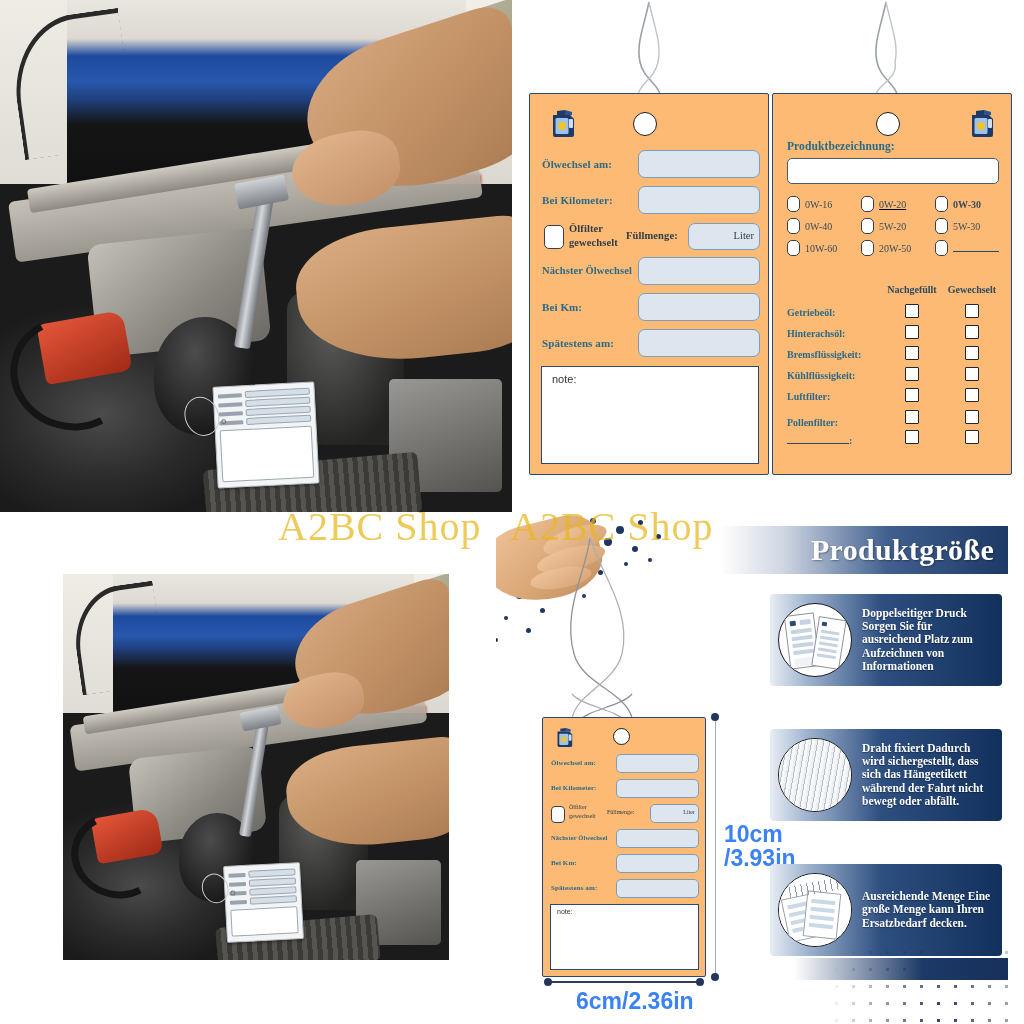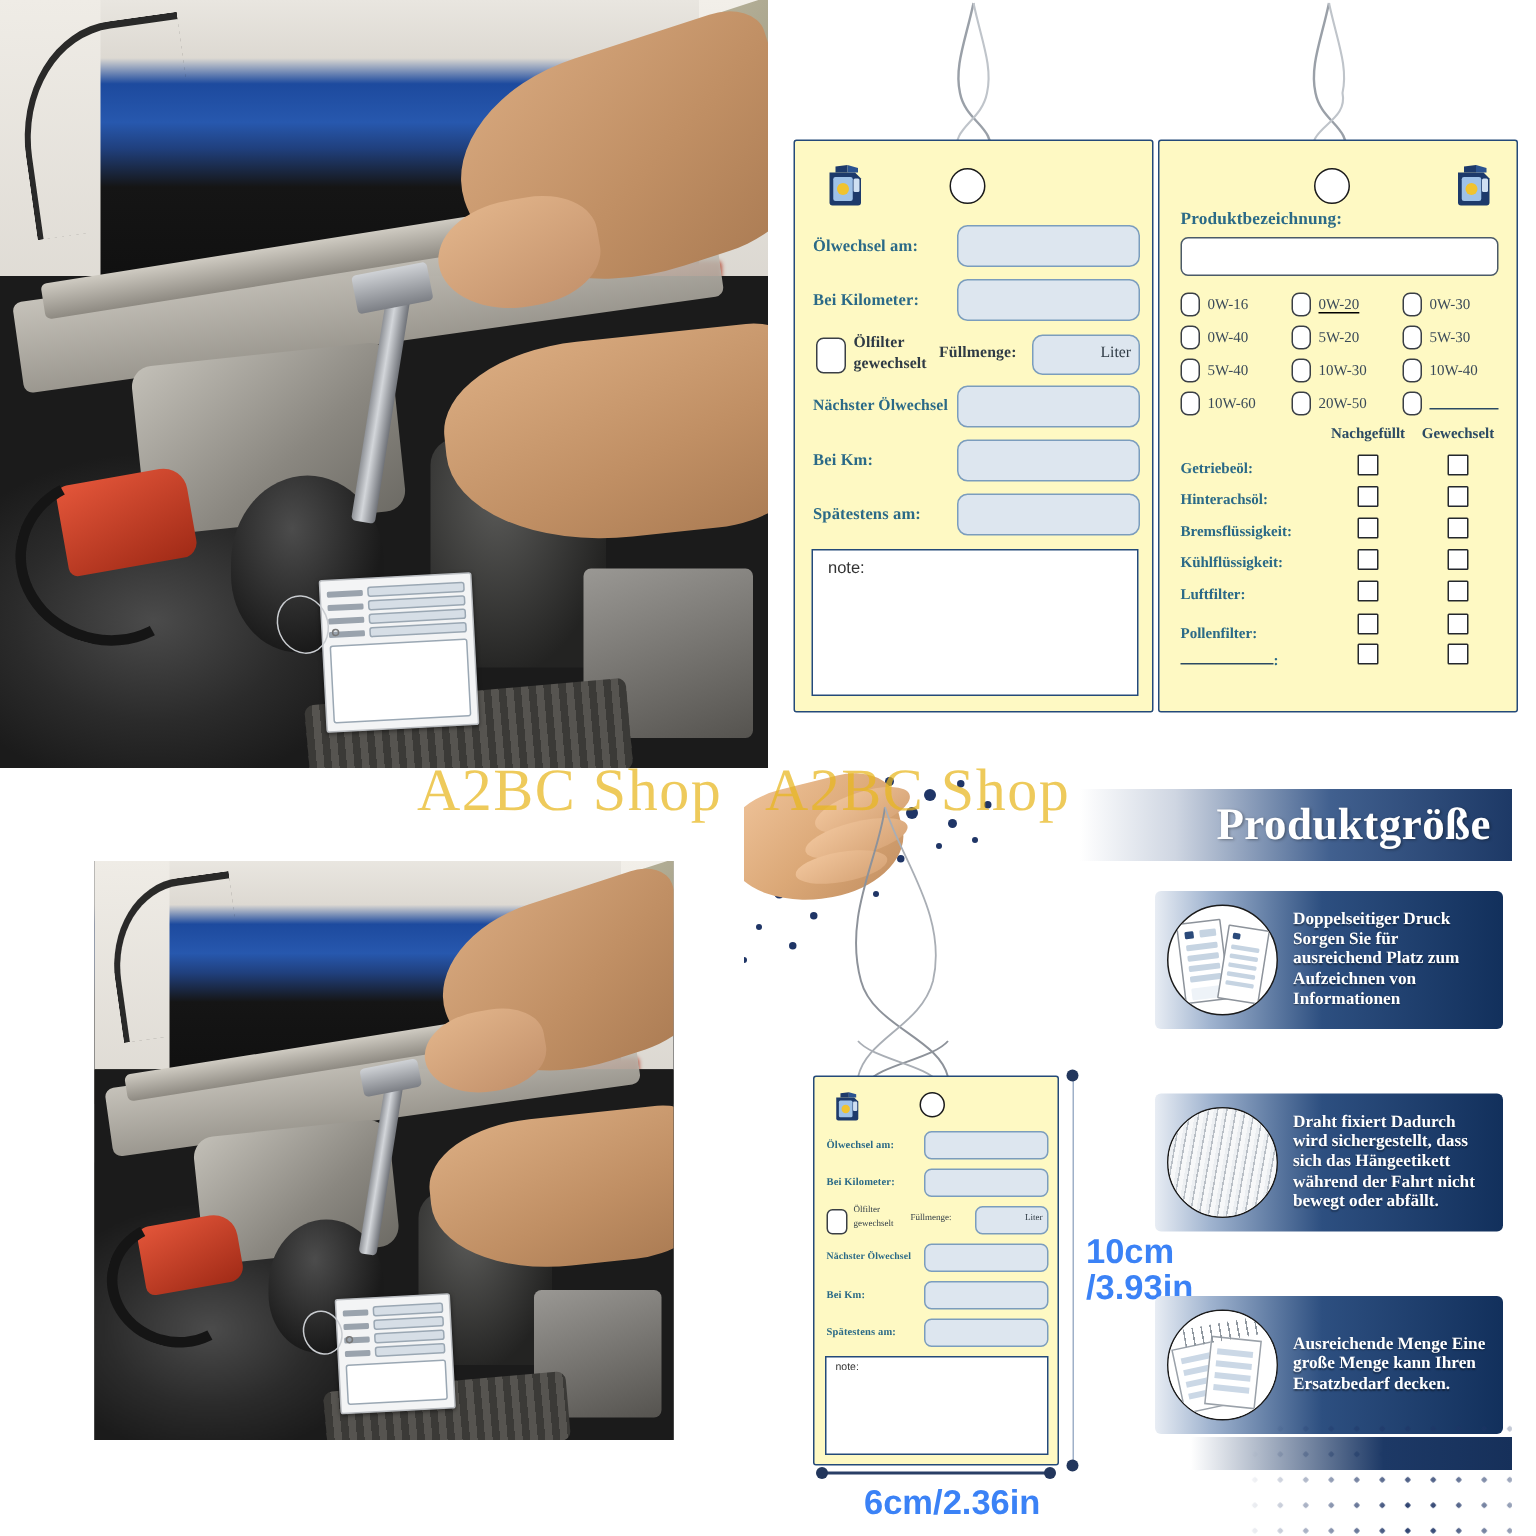--- a/index.html
+++ b/index.html
@@ -142,21 +142,21 @@
   .photo-tag .pt-box { flex:1; height:7px; background:#d6dee6; border:1px solid #9aa7b3; border-radius:2px; }
   .photo-tag .pt-note { margin-top:2px; flex:1; border:1px solid #9aa7b3; background:#fff; border-radius:2px; }
   .photo-tag .pt-hole { position:absolute; left:6%; top:32%; width:5px; height:5px; border:1px solid #777; border-radius:50%; }
   .photo-tag .pt-wire {
     position:absolute; width:34%; height:40%; border:1px solid #c9ccd0;
     border-radius:50%; left:-30%; top:8%; transform:rotate(-20deg);
   }
 
   
   .tagcard {
-    position:absolute; background:#fef9c3;
+    position:absolute; background:#fdba74;
     border:1.5px solid #244a79; border-radius:2px;
   }
   .hole {
     position:absolute; border:1.6px solid #1b1b1b; border-radius:50%;
     background:#fff;
   }
   .oilcan { position:absolute; }
 
   .fld-label { color:#2b6a87; font-weight:bold; letter-spacing:.1px; }
   .fld-box {
@@ -375,31 +375,26 @@
     <div class="hole" style="left:103px; top:18px; width:24px; height:24px;"></div>
 
     <span class="fld-label" style="position:absolute; left:14px; top:46px; font-size:11.5px;">Produktbezeichnung:</span>
     <div style="position:absolute; left:14px; top:64px; width:212px; height:26px;
                 border:1.4px solid #4b5a68; border-radius:5px; background:#fff;"></div>
 
     <div style="position:absolute; left:14px; top:98px; width:214px;">
       <div style="display:flex; height:22px; align-items:center;">
         <span style="flex:0 0 74px;"><span class="chk" style="width:13px;height:16px;vertical-align:middle;"></span><span class="grade-label" style="font-size:10px; margin-left:5px; vertical-align:middle;">0W-16</span></span>
         <span style="flex:0 0 74px;text-decoration:underline;"><span class="chk" style="width:13px;height:16px;vertical-align:middle;"></span><span class="grade-label" style="font-size:10px; margin-left:5px; vertical-align:middle;">0W-20</span></span>
-        <span style="flex:0 0 66px;"><span class="chk" style="width:13px;height:16px;vertical-align:middle;"></span><span class="grade-label" style="font-size:10px; margin-left:5px; vertical-align:middle;">0W-30</span></span>
+        <span style="flex:0 0 66px;"><span class="chk" style="width:13px;height:16px;vertical-align:middle;"></span><span class="grade-label" style="font-size:10px; margin-left:5px; vertical-align:middle;font-weight:bold;">0W-30</span></span>
       </div>
       <div style="display:flex; height:22px; align-items:center;">
         <span style="flex:0 0 74px;"><span class="chk" style="width:13px;height:16px;vertical-align:middle;"></span><span class="grade-label" style="font-size:10px; margin-left:5px; vertical-align:middle;">0W-40</span></span>
         <span style="flex:0 0 74px;"><span class="chk" style="width:13px;height:16px;vertical-align:middle;"></span><span class="grade-label" style="font-size:10px; margin-left:5px; vertical-align:middle;">5W-20</span></span>
         <span style="flex:0 0 66px;"><span class="chk" style="width:13px;height:16px;vertical-align:middle;"></span><span class="grade-label" style="font-size:10px; margin-left:5px; vertical-align:middle;">5W-30</span></span>
-      </div>
-      <div style="display:flex; height:22px; align-items:center;">
-        <span style="flex:0 0 74px;"><span class="chk" style="width:13px;height:16px;vertical-align:middle;"></span><span class="grade-label" style="font-size:10px; margin-left:5px; vertical-align:middle;">5W-40</span></span>
-        <span style="flex:0 0 74px;"><span class="chk" style="width:13px;height:16px;vertical-align:middle;"></span><span class="grade-label" style="font-size:10px; margin-left:5px; vertical-align:middle;">10W-30</span></span>
-        <span style="flex:0 0 66px;"><span class="chk" style="width:13px;height:16px;vertical-align:middle;"></span><span class="grade-label" style="font-size:10px; margin-left:5px; vertical-align:middle;">10W-40</span></span>
       </div>
       <div style="display:flex; height:22px; align-items:center;">
         <span style="flex:0 0 74px;"><span class="chk" style="width:13px;height:16px;vertical-align:middle;"></span><span class="grade-label" style="font-size:10px; margin-left:5px; vertical-align:middle;">10W-60</span></span>
         <span style="flex:0 0 74px;"><span class="chk" style="width:13px;height:16px;vertical-align:middle;"></span><span class="grade-label" style="font-size:10px; margin-left:5px; vertical-align:middle;">20W-50</span></span>
         <span style="flex:0 0 66px;"><span class="chk" style="width:13px;height:16px;vertical-align:middle;"></span><span class="writein" style="width:46px; margin-left:5px; height:12px;"></span></span>
       </div>
     </div>
 
     <div style="position:absolute; left:14px; top:190px; width:214px;">
       <div style="display:flex; height:18px;">

